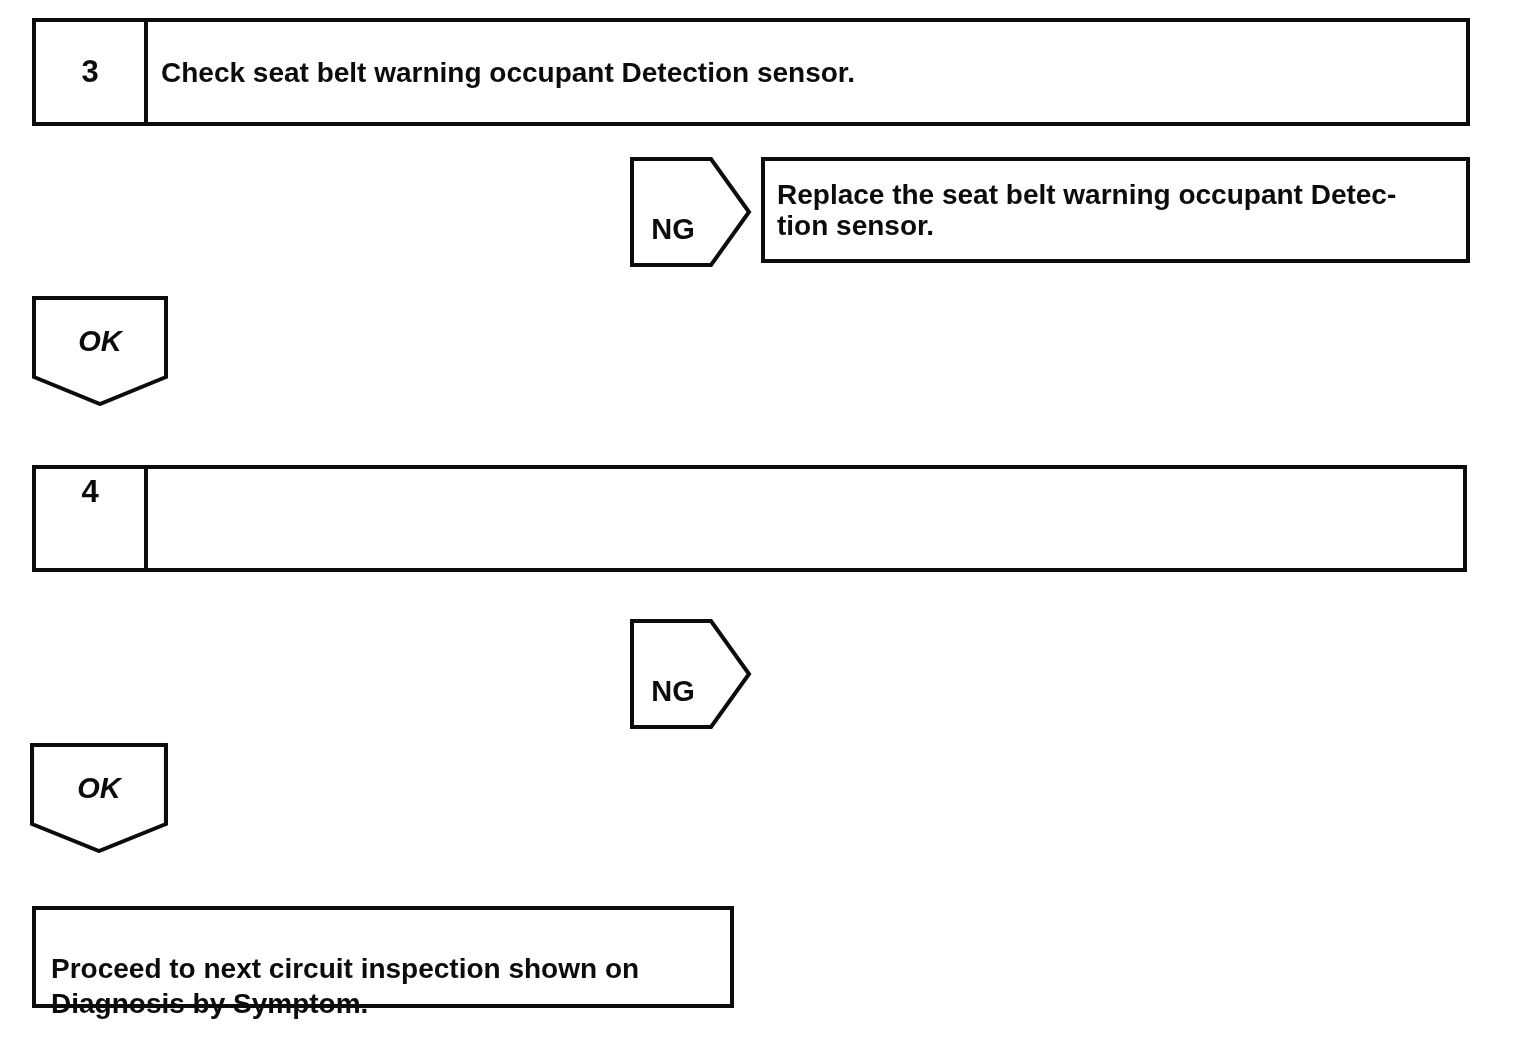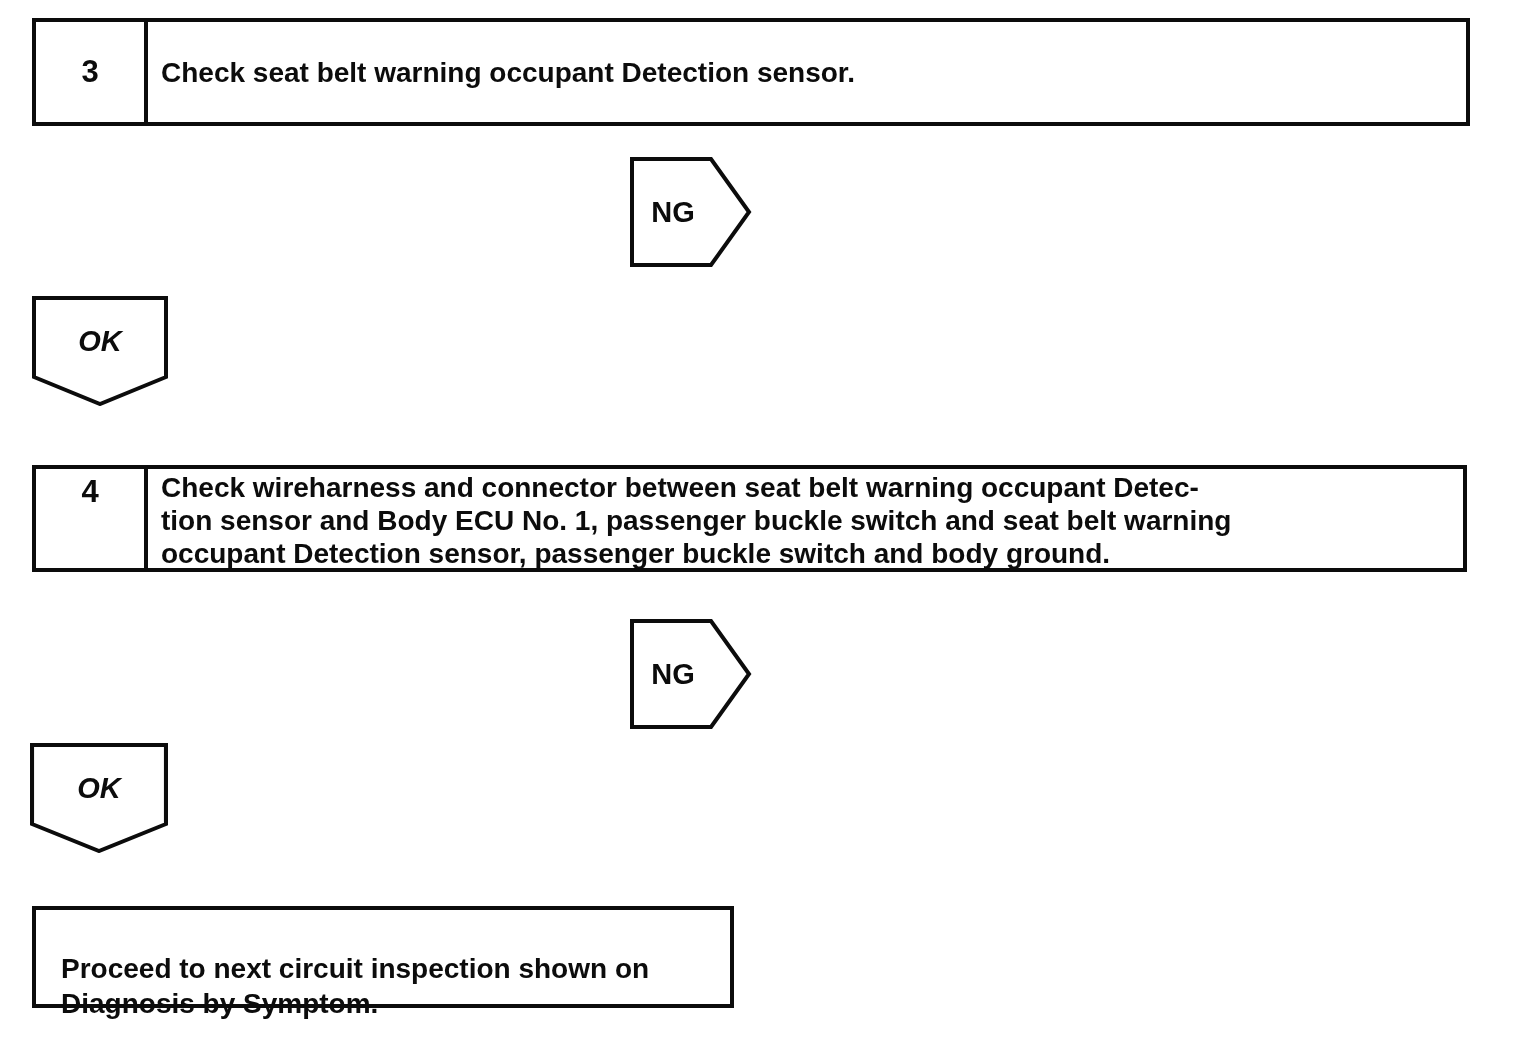--- a/index.html
+++ b/index.html
@@ -63,37 +63,37 @@
     font-size: 28px;
     line-height: 31px;
     white-space: pre-line;
     box-sizing: border-box;
   }
 
   
   .final-box {
     border: 4px solid #0c0c0c;
     background: #ffffff;
-    padding: 6px 8px 0 25px;
+    padding: 6px 8px 0 15px;
     font-size: 28px;
     line-height: 35px;
     white-space: pre-line;
     box-sizing: border-box;
   }
 
   
   .connector { box-sizing: border-box; }
   .connector svg { position: absolute; left: 0; top: 0; width: 100%; height: 100%; }
   .connector .label {
     position: absolute;
     font-size: 29px;
     text-align: center;
   }
   .ng-connector .label {
-    left: 0; width: 86px; top: 0; height: 100%;
+    left: 0; width: 86px; top: 17px; height: 100%;
     display: flex; align-items: center; justify-content: center;
   }
   .ok-connector .label {
     left: 0; width: 100%; top: 14px; height: 62px;
     display: flex; align-items: center; justify-content: center; font-style: italic;
   }
 </style>
 </head>
 <body>
 
@@ -106,35 +106,36 @@
     <div class="step-text">Check seat belt warning occupant Detection sensor.</div>
   </div>
 
   <div class="abs connector ng-connector" style="left:630px; top:157px; width:122px; height:110px;">
     <svg viewBox="0 0 122 110" preserveAspectRatio="none">
       <polygon points="2,2 81,2 119,55 81,108 2,108" fill="#ffffff" stroke="#0c0c0c" stroke-width="4"></polygon>
     </svg>
     <span class="label">NG</span>
   </div>
 
+  <div class="abs result-box" style="left:761px; top:157px; width:709px; height:106px;">
+    <span>Replace the seat belt warning occupant Detec-
+tion sensor.</span>
+  </div>
 
   <div class="abs connector ok-connector" style="left:32px; top:296px; width:136px; height:110px;">
     <svg viewBox="0 0 136 110" preserveAspectRatio="none">
       <polygon points="2,2 134,2 134,81 68,108 2,81" fill="#ffffff" stroke="#0c0c0c" stroke-width="4"></polygon>
     </svg>
     <span class="label">OK</span>
   </div>
 
   <div class="abs step-box v-top" style="left:32px; top:465px; width:1435px; height:107px;">
     <div class="step-num-cell">
       <span>4</span>
     </div>
-    <div class="step-text">Check wireharness and connector between seat belt warning occupant Detec-
-tion sensor and Body ECU No. 1, passenger buckle switch and seat belt warning
-occupant Detection sensor, passenger buckle switch and body ground.</div>
   </div>
 
   <div class="abs connector ng-connector" style="left:630px; top:619px; width:122px; height:110px;">
     <svg viewBox="0 0 122 110" preserveAspectRatio="none">
       <polygon points="2,2 81,2 119,55 81,108 2,108" fill="#ffffff" stroke="#0c0c0c" stroke-width="4"></polygon>
     </svg>
     <span class="label">NG</span>
   </div>
 
 

